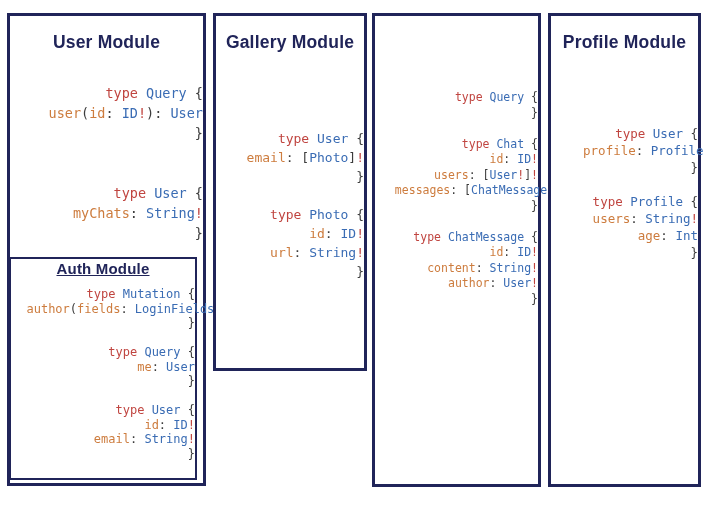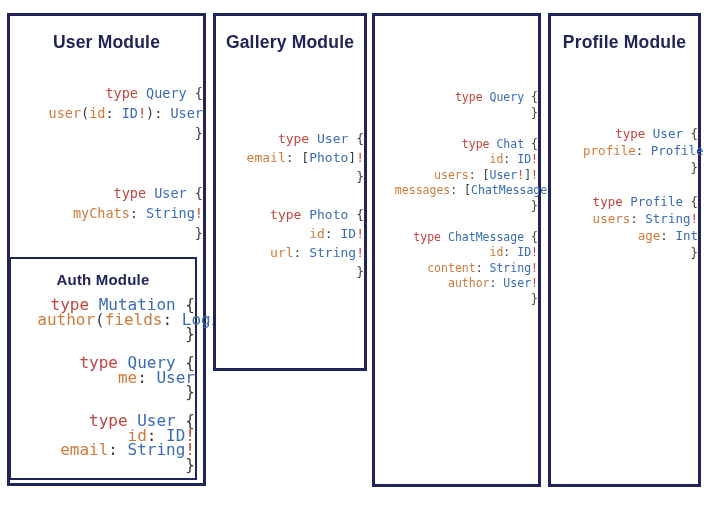--- a/index.html
+++ b/index.html
@@ -31,34 +31,34 @@
   .panel-auth    { left: -1px;  top: 241px; width: 188px; height: 223px; border-width: 2px; }
 
   .panel-title {
     margin: 16px 6px 0 6px;
     text-align: center;
     font-size: 17.5px;
     font-weight: 700;
     color: var(--navy);
     letter-spacing: 0.2px;
   }
-  .auth-title { font-size: 15px; margin-top: 12px; }
+  .auth-title { font-size: 15px; margin-top: 1px; text-decoration: underline; }
 
   .code {
     font-family: "DejaVu Sans Mono", "Liberation Mono", monospace;
     color: var(--punct);
     text-align: right;
   }
   .code-line { white-space: pre; }
 
   .code-user    { margin: 30px 0 0 20px; font-size: 13.5px; line-height: 20px; }
   .code-gallery { margin: 76px 0 0 12px; font-size: 13px;   line-height: 19px; }
   .code-chat    { margin: 74px 0 0 6px;  font-size: 11.5px; line-height: 15.5px; }
   .code-profile { margin: 72px 0 0 17px; font-size: 12.5px; line-height: 17px; }
-  .code-auth    { margin: 10px 0 0 7px;  font-size: 16px; line-height: 14.5px; }
+  .code-auth    { margin: 10px 0 0 1px;  font-size: 12px; line-height: 14.5px; }
 
   .tok-k { color: var(--keyword); }
   .tok-t { color: var(--type); }
   .tok-f { color: var(--field); }
   .tok-p { color: var(--punct); }
 </style>
 </head>
 <body>
 
 <main class="diagram">

